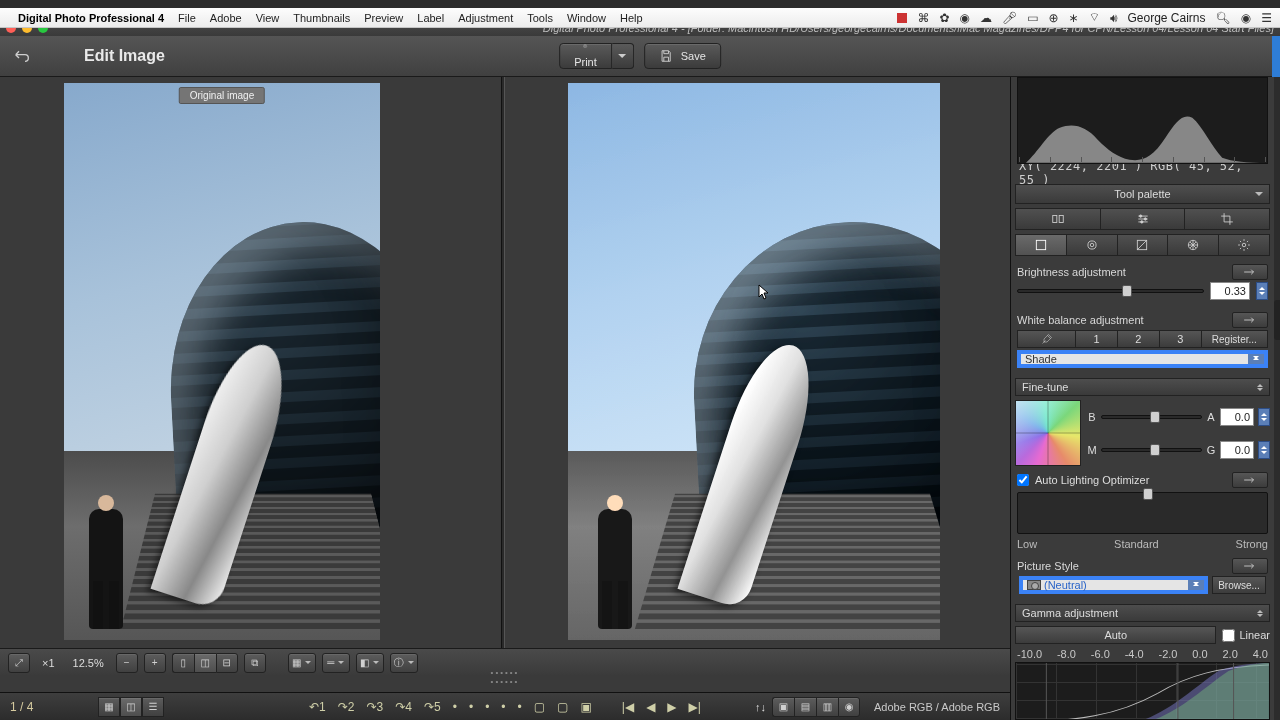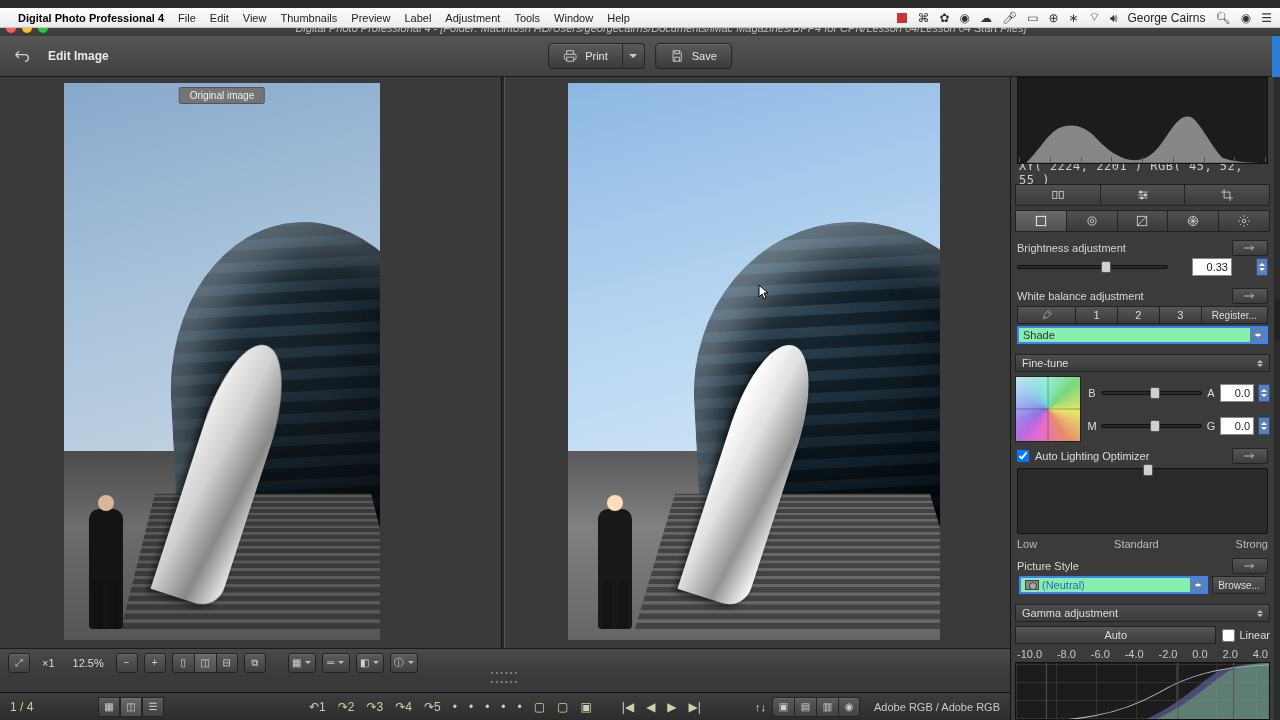--- a/index.html
+++ b/index.html
@@ -15,32 +15,32 @@
 #menubar .tray .rec { width: 10px; height: 10px; background: #c33; display: inline-block; }
 #menubar .tray .user { font-size: 12px; font-weight: 400; color: #222; }
 
 
 #titlebar { position: absolute; top: 20px; left: 0; right: 0; height: 16px; background: linear-gradient(#4a4a4a,#3a3a3a); display: flex; align-items: center; padding: 0 6px; }
 #titlebar .traffic { display: flex; gap: 6px; }
 #titlebar .traffic i { width: 10px; height: 10px; border-radius: 50%; display: block; }
 #titlebar .traffic .r { background: #ff5f57; }
 #titlebar .traffic .y { background: #febc2e; }
 #titlebar .traffic .g { background: #28c840; }
-#titlebar .caption { flex: 1; text-align: center; color: #bdbdbd; font-size: 11px; font-style: italic; white-space: nowrap; overflow: hidden; }
+#titlebar .caption { flex: 1; text-align: right; color: #bdbdbd; font-size: 11px; font-style: italic; white-space: nowrap; overflow: hidden; }
 
 
 #edit-toolbar { position: absolute; top: 36px; left: 0; right: 0; height: 41px; background: linear-gradient(#555,#404040); border-bottom: 1px solid #1a1a1a; display: flex; align-items: center; padding: 0 10px; color: #eaeaea; }
 #edit-toolbar .back { width: 22px; height: 22px; display:flex; align-items:center; justify-content:center; margin-right: 16px; }
 #edit-toolbar .back svg { width:16px; height:16px; stroke:#cfcfcf; fill:none; stroke-width:2; }
-#edit-toolbar .title { font-weight: 600; font-size: 12px; }
+#edit-toolbar .title { font-weight: 600; font-size: 16px; margin-left: 36px; }
 #edit-toolbar .center-btns { position:absolute; left:50%; transform:translateX(-50%); display:flex; gap:10px; align-items:center; }
 .tb-btn { height: 26px; background: linear-gradient(#5a5a5a,#3b3b3b); border: 1px solid #222; border-radius: 4px; display:flex; align-items:center; padding: 0 14px; color:#e6e6e6; gap:8px; box-shadow: inset 0 1px 0 rgba(255,255,255,.1); }
 .tb-btn svg { width:14px; height:14px; fill:#d8d8d8; }
 .tb-split { display:flex; }
-.tb-split .tb-btn { border-radius: 4px 0 0 4px; }
+.tb-split .tb-btn { border-radius: 4px 0 0 4px; flex-direction: column; }
 .tb-split .dd { width:22px; height:26px; background: linear-gradient(#5a5a5a,#3b3b3b); border:1px solid #222; border-left:0; border-radius:0 4px 4px 0; display:flex; align-items:center; justify-content:center; }
 .tb-split .dd:after { content:""; border:4px solid transparent; border-top-color:#ccc; margin-top:3px;}
 #edit-toolbar .side-tab { position:absolute; right:0; top:0; width:8px; height:41px; background:#2e7dd7; }
 
 
 #main { position:absolute; top:77px; left:0; right:0; bottom:0; display:flex; }
 #canvas { flex:0 0 1010px; background:#3a3a3a; position:relative; }
 #canvas .split { position:absolute; top:0; bottom:45px; width:4px; background:#2a2a2a; left:501px; border-left:1px solid #111; border-right:1px solid #555;}
 #canvas .pane { position:absolute; top:6px; bottom:80px; }
 #canvas .pane.left { left:64px; width:316px; }
@@ -102,37 +102,37 @@
 #panel .mode-row .cell, #panel .tab-row .cell { flex:1; height:22px; background:linear-gradient(#505050,#3a3a3a); border:1px solid #222; display:flex; align-items:center; justify-content:center; }
 #panel .mode-row .cell+.cell, #panel .tab-row .cell+.cell{ border-left:0;}
 #panel .tab-row .cell.active{ background:linear-gradient(#6a6a6a,#525252);}
 #panel .mode-row svg,#panel .tab-row svg{ width:14px; height:14px; stroke:#cfcfcf; fill:none; stroke-width:1.5;}
 #panel .tab-row .cell.active svg{ stroke:#fff;}
 
 .section { margin:2px 4px 4px 4px; color:#d8d8d8;}
 .section .hdr{ display:flex; align-items:center; justify-content:space-between; font-size:11px; margin:4px 2px 2px 2px;}
 .reset-btn{ width:36px; height:16px; background:linear-gradient(#565656,#3c3c3c); border:1px solid #222; border-radius:2px; display:flex; align-items:center; justify-content:center;}
 .reset-btn svg{ width:14px; height:10px; stroke:#cfcfcf; fill:none; stroke-width:1.5;}
-.slider-row{ display:flex; align-items:center; gap:24px; margin:2px;}
+.slider-row{ display:flex; align-items:center; gap:6px; margin:2px;}
 .track{ flex:1; height:4px; background:#2a2a2a; border:1px solid #111; position:relative; border-radius:2px;}
 .knob{ position:absolute; top:-5px; width:10px; height:12px; background:#d0d0d0; border:1px solid #555; border-radius:2px;}
 .num-box{ width:40px; height:18px; background:#fff; border:1px solid #888; color:#222; display:flex; align-items:center; justify-content:flex-end; padding:0 3px; font-size:11px;}
 .stepper{ width:12px; height:18px; background:#5b7fb7; border:1px solid #2c4d86; display:flex; flex-direction:column;}
 .stepper i{ flex:1; display:flex; align-items:center; justify-content:center;}
 .stepper i:before{ content:""; border:3px solid transparent;}
 .stepper i:first-child:before{ border-bottom-color:#fff;}
 .stepper i:last-child:before{ border-top-color:#fff;}
 
 .wb-presets{ display:flex; margin:2px;}
 .wb-presets .cell{ flex:1; height:18px; background:linear-gradient(#555,#3c3c3c); border:1px solid #222; display:flex; align-items:center; justify-content:center; color:#ddd; font-size:11px;}
 .wb-presets .cell+.cell{ border-left:0;}
 .wb-presets .cell.wide{ flex:1.4;}
 .wb-presets .reg{ flex:1.6; font-size:10px;}
 
-.combo{ height:18px; background:#86efac; border:2px solid #3b82f6; display:flex; align-items:center; padding:0 4px; color:#333; font-size:11px; margin:2px; position:relative;}
+.combo{ height:18px; background:#e5e5e5; border:4px solid #3b82f6; display:flex; align-items:center; padding:0 4px; color:#333; font-size:11px; margin:2px; position:relative;}
 .combo .dd{ position:absolute; right:0; top:0; bottom:0; width:16px; background:#5b7fb7; display:flex; align-items:center; justify-content:center;}
 .combo .dd:before{ content:""; border:3px solid transparent; border-bottom-color:#fff; margin-bottom:4px;}
 .combo .dd:after{ content:""; border:3px solid transparent; border-top-color:#fff; position:absolute; bottom:2px;}
 .combo.blue-text{ color:#2a64c8;}
 
 .ft-header{ height:18px; background:linear-gradient(#4d4d4d,#3a3a3a); border:1px solid #222; margin:4px 4px 2px 4px; display:flex; align-items:center; padding:0 6px; color:#ddd; font-size:11px; position:relative;}
 .ft-header .chev{ position:absolute; right:6px; display:flex; flex-direction:column; gap:1px;}
 .ft-header .chev:before,.ft-header .chev:after{ content:""; border:3px solid transparent;}
 .ft-header .chev:before{ border-bottom-color:#bbb;}
 .ft-header .chev:after{ border-top-color:#bbb;}
@@ -170,21 +170,21 @@
 
 .panel-edge{ position:absolute; right:0; top:300px; width:6px; height:40px; background:#222; border-radius:3px 0 0 3px;}
 </style>
 </head>
 <body>
 
 <div id="menubar">
   <span class="apple"></span>
   <span class="app-name">Digital Photo Professional 4</span>
   <span class="menu-item">File</span>
-  <span class="menu-item">Edit</span>
+  <span class="menu-item">Adobe</span>
   <span class="menu-item">View</span>
   <span class="menu-item">Thumbnails</span>
   <span class="menu-item">Preview</span>
   <span class="menu-item">Label</span>
   <span class="menu-item">Adjustment</span>
   <span class="menu-item">Tools</span>
   <span class="menu-item">Window</span>
   <span class="menu-item">Help</span>
   <div class="tray">
     <span class="rec"></span>
@@ -340,20 +340,23 @@
           <i></i>
           <i></i>
           <i></i>
           <i></i>
           <i></i>
           <i></i>
           <i></i>
         </div>
     </div>
     <div class="coords">XY( 2224, 2201 ) RGB( 45, 52, 55 )</div>
+    <div class="palette-header">
+        <span>Tool palette</span>
+      </div>
 
     <div class="mode-row">
       <div class="cell">
           <svg viewBox="0 0 24 24">
             <rect x="3" y="6" width="7" height="12"></rect>
             <rect x="14" y="6" width="7" height="12"></rect>
           </svg>
         </div>
       <div class="cell">
           <svg viewBox="0 0 24 24">

